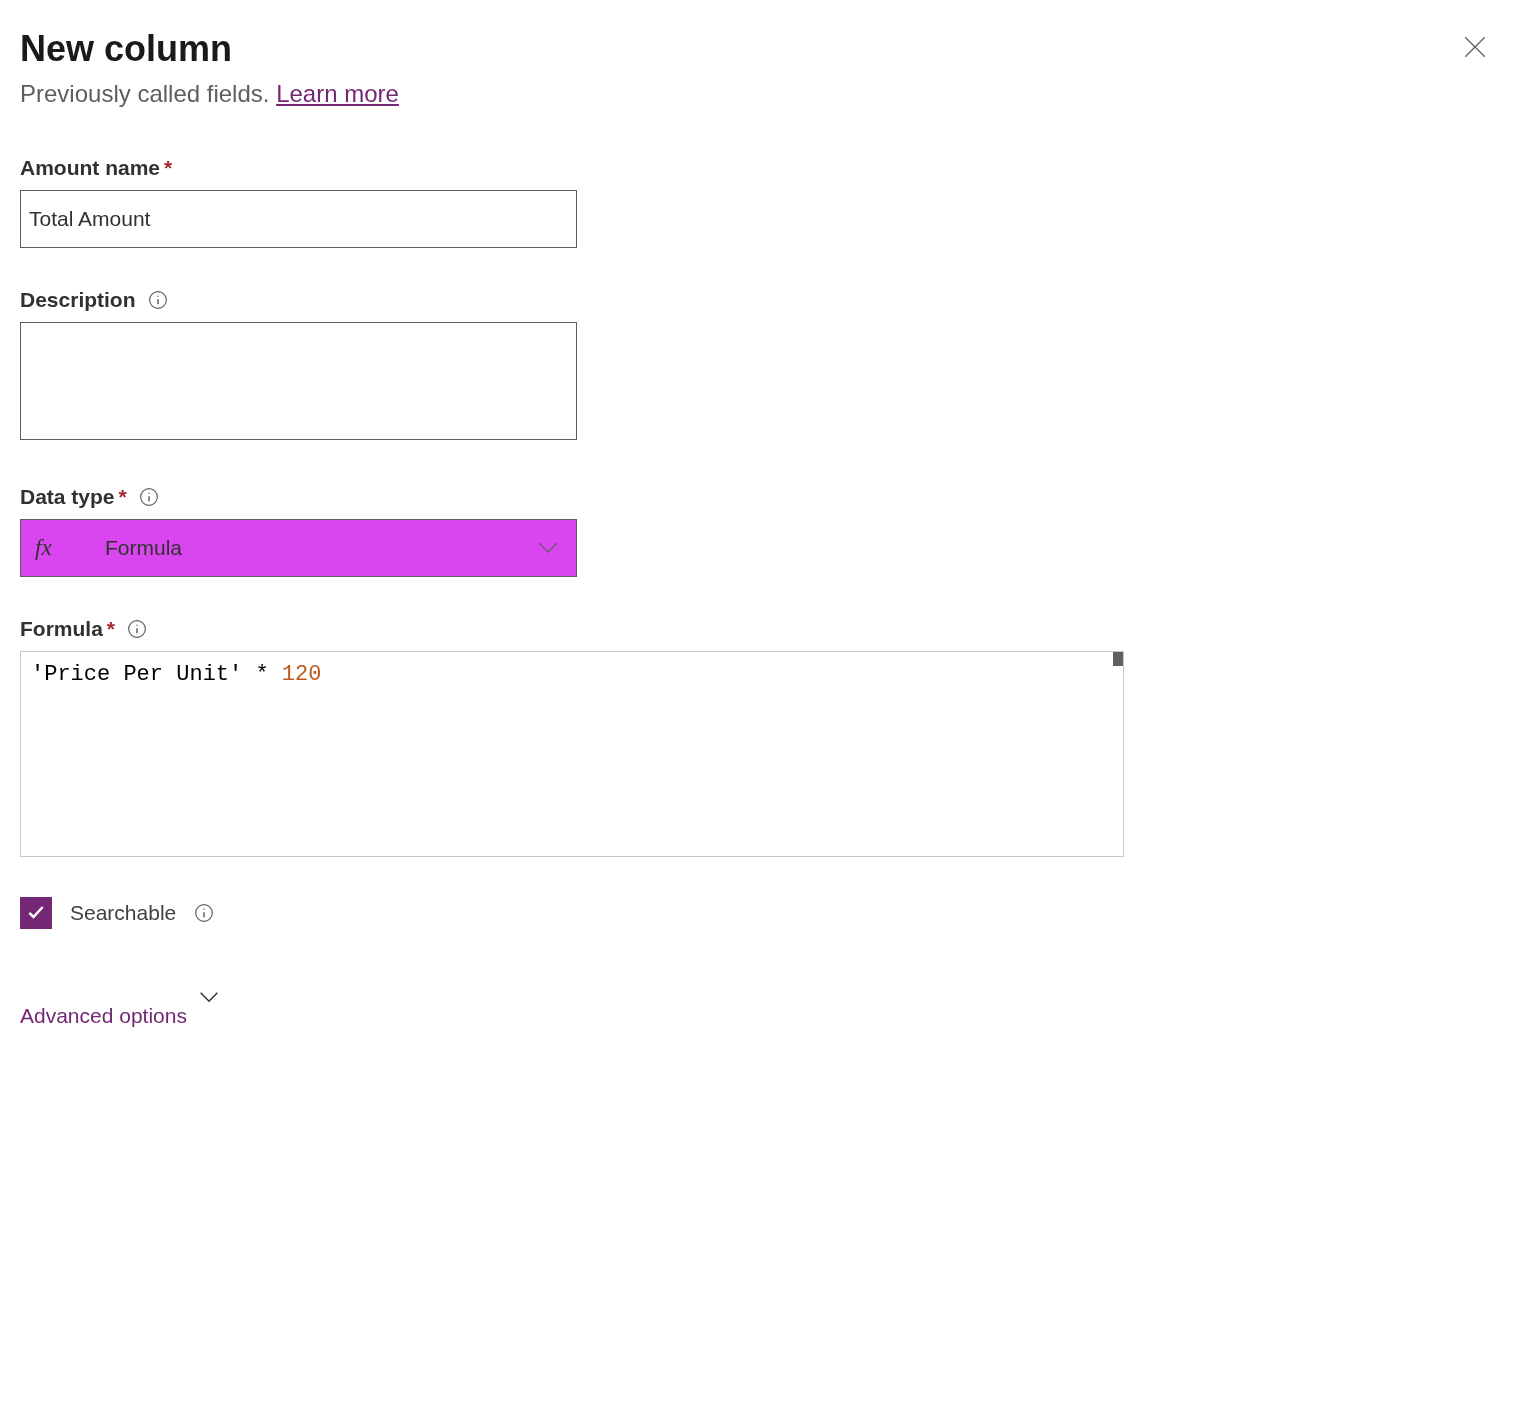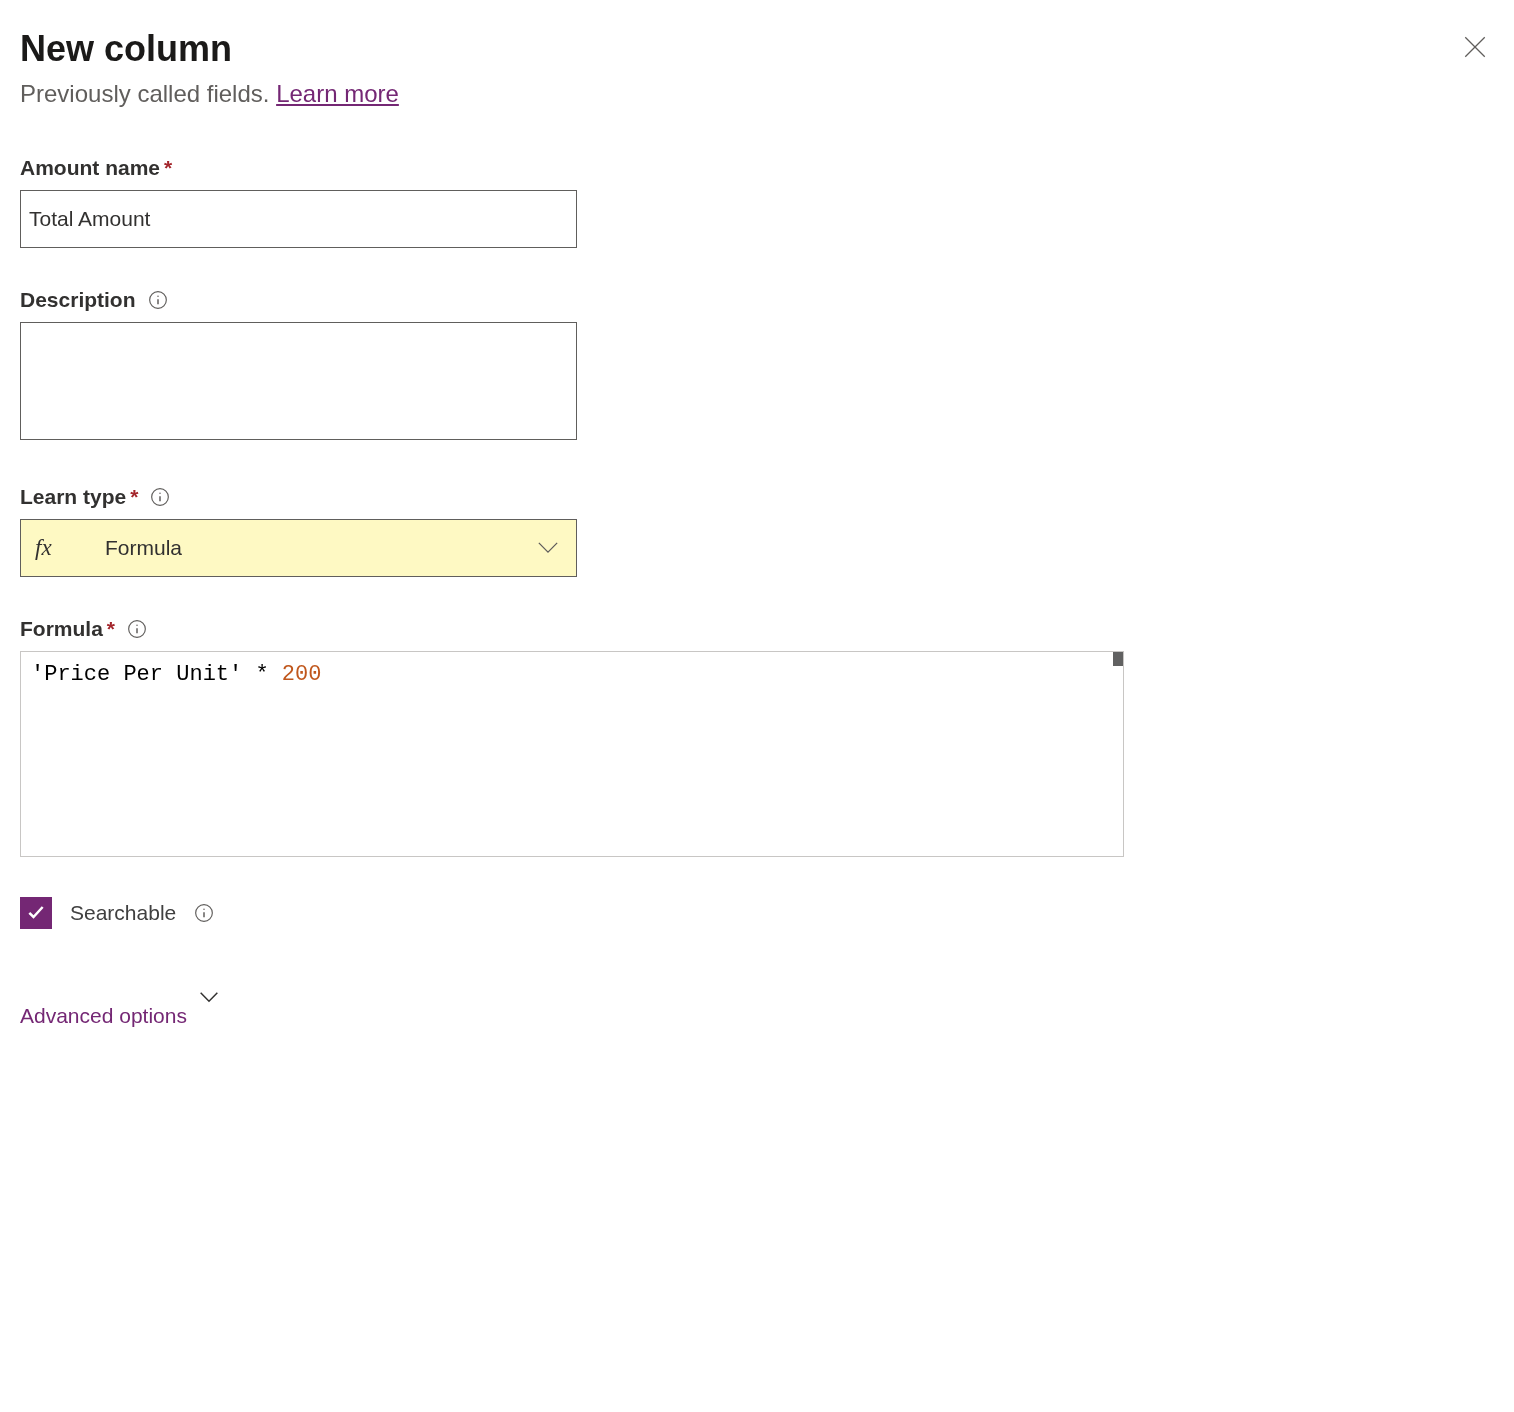--- a/index.html
+++ b/index.html
@@ -106,21 +106,21 @@
       width: 557px;
     }
     .select-input {
       width: 100%;
       height: 58px;
       border: 1px solid #605e5c;
       padding: 0 48px 0 44px;
       font-size: 21px;
       font-family: inherit;
       color: #323130;
-      background: #fef9c3;
+      background: #d946ef;
       cursor: pointer;
       display: flex;
       align-items: center;
       position: relative;
     }
     .fx-icon {
       position: absolute;
       left: 14px;
       font-family: "Times New Roman", serif;
       font-style: italic;
@@ -245,21 +245,21 @@
         <circle cx="12" cy="7.5" r="0.9" fill="#605e5c" stroke="none"></circle>
       </svg>
     </span>
   </div>
   <textarea class="textarea-input" style=""></textarea>
 </div>
 
 <div class="field-group">
   <div class="field-label-row">
     <div class="field-label">
-      <span>Learn type</span><span class="required">*</span>
+      <span>Data type</span><span class="required">*</span>
     </div>
     <span class="info-icon">
       <svg viewBox="0 0 24 24" fill="none" stroke="#605e5c" stroke-width="1.4">
         <circle cx="12" cy="12" r="10"></circle>
         <line x1="12" y1="11" x2="12" y2="17" stroke-width="1.8"></line>
         <circle cx="12" cy="7.5" r="0.9" fill="#605e5c" stroke="none"></circle>
       </svg>
     </span>
   </div>
   <div class="select-wrapper">
@@ -281,21 +281,21 @@
       <span>Formula</span><span class="required">*</span>
     </div>
     <span class="info-icon">
       <svg viewBox="0 0 24 24" fill="none" stroke="#605e5c" stroke-width="1.4">
         <circle cx="12" cy="12" r="10"></circle>
         <line x1="12" y1="11" x2="12" y2="17" stroke-width="1.8"></line>
         <circle cx="12" cy="7.5" r="0.9" fill="#605e5c" stroke="none"></circle>
       </svg>
     </span>
   </div>
-  <div class="formula-editor"><span class="tok-string">'Price Per Unit'</span> <span class="tok-operator">*</span> <span class="tok-number">200</span><div class="formula-scrollbar-track"></div></div>
+  <div class="formula-editor"><span class="tok-string">'Price Per Unit'</span> <span class="tok-operator">*</span> <span class="tok-number">120</span><div class="formula-scrollbar-track"></div></div>
 </div>
 
 <div class="checkbox-row">
   <button class="checkbox">
     <span>
       <svg viewBox="0 0 24 24" fill="none" stroke="#ffffff" stroke-width="3">
         <polyline points="4,13 9,18 20,6"></polyline>
       </svg>
     </span>
   </button>

